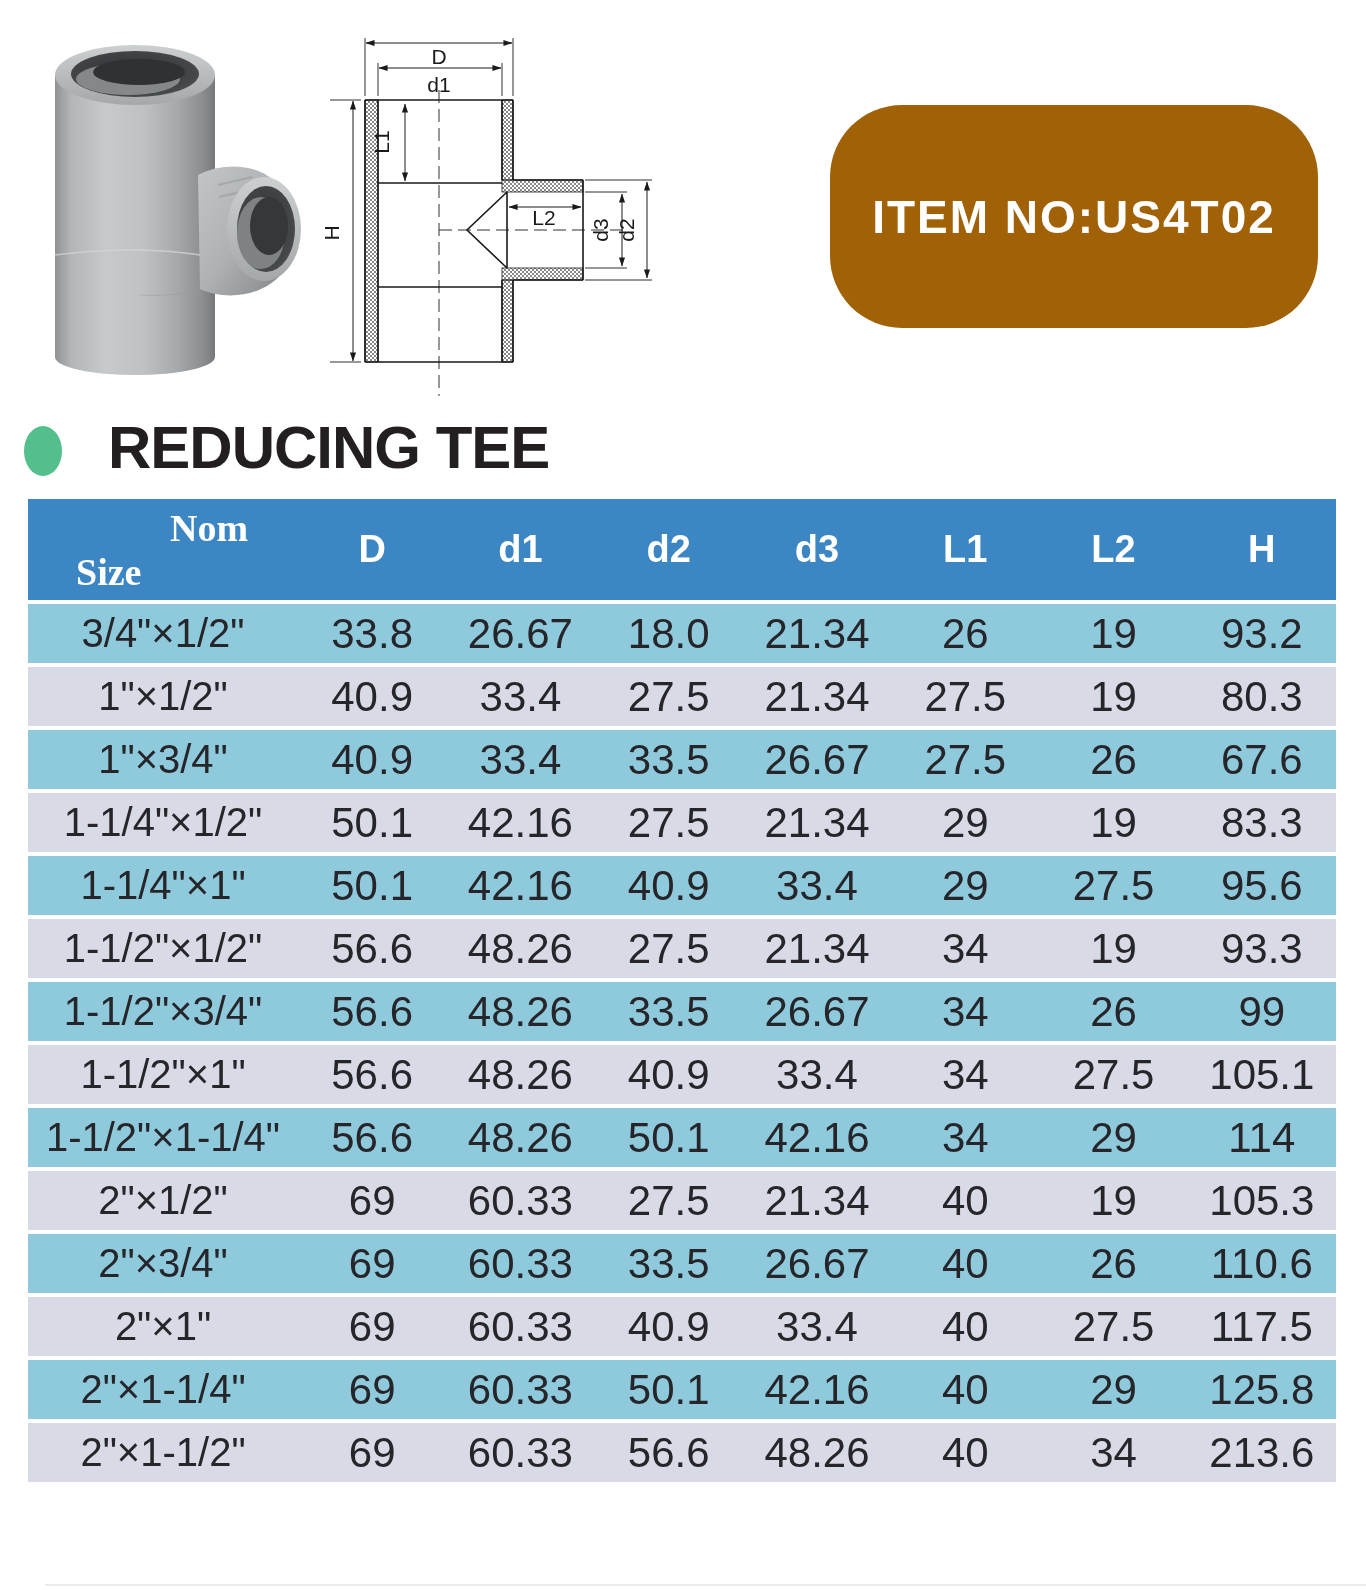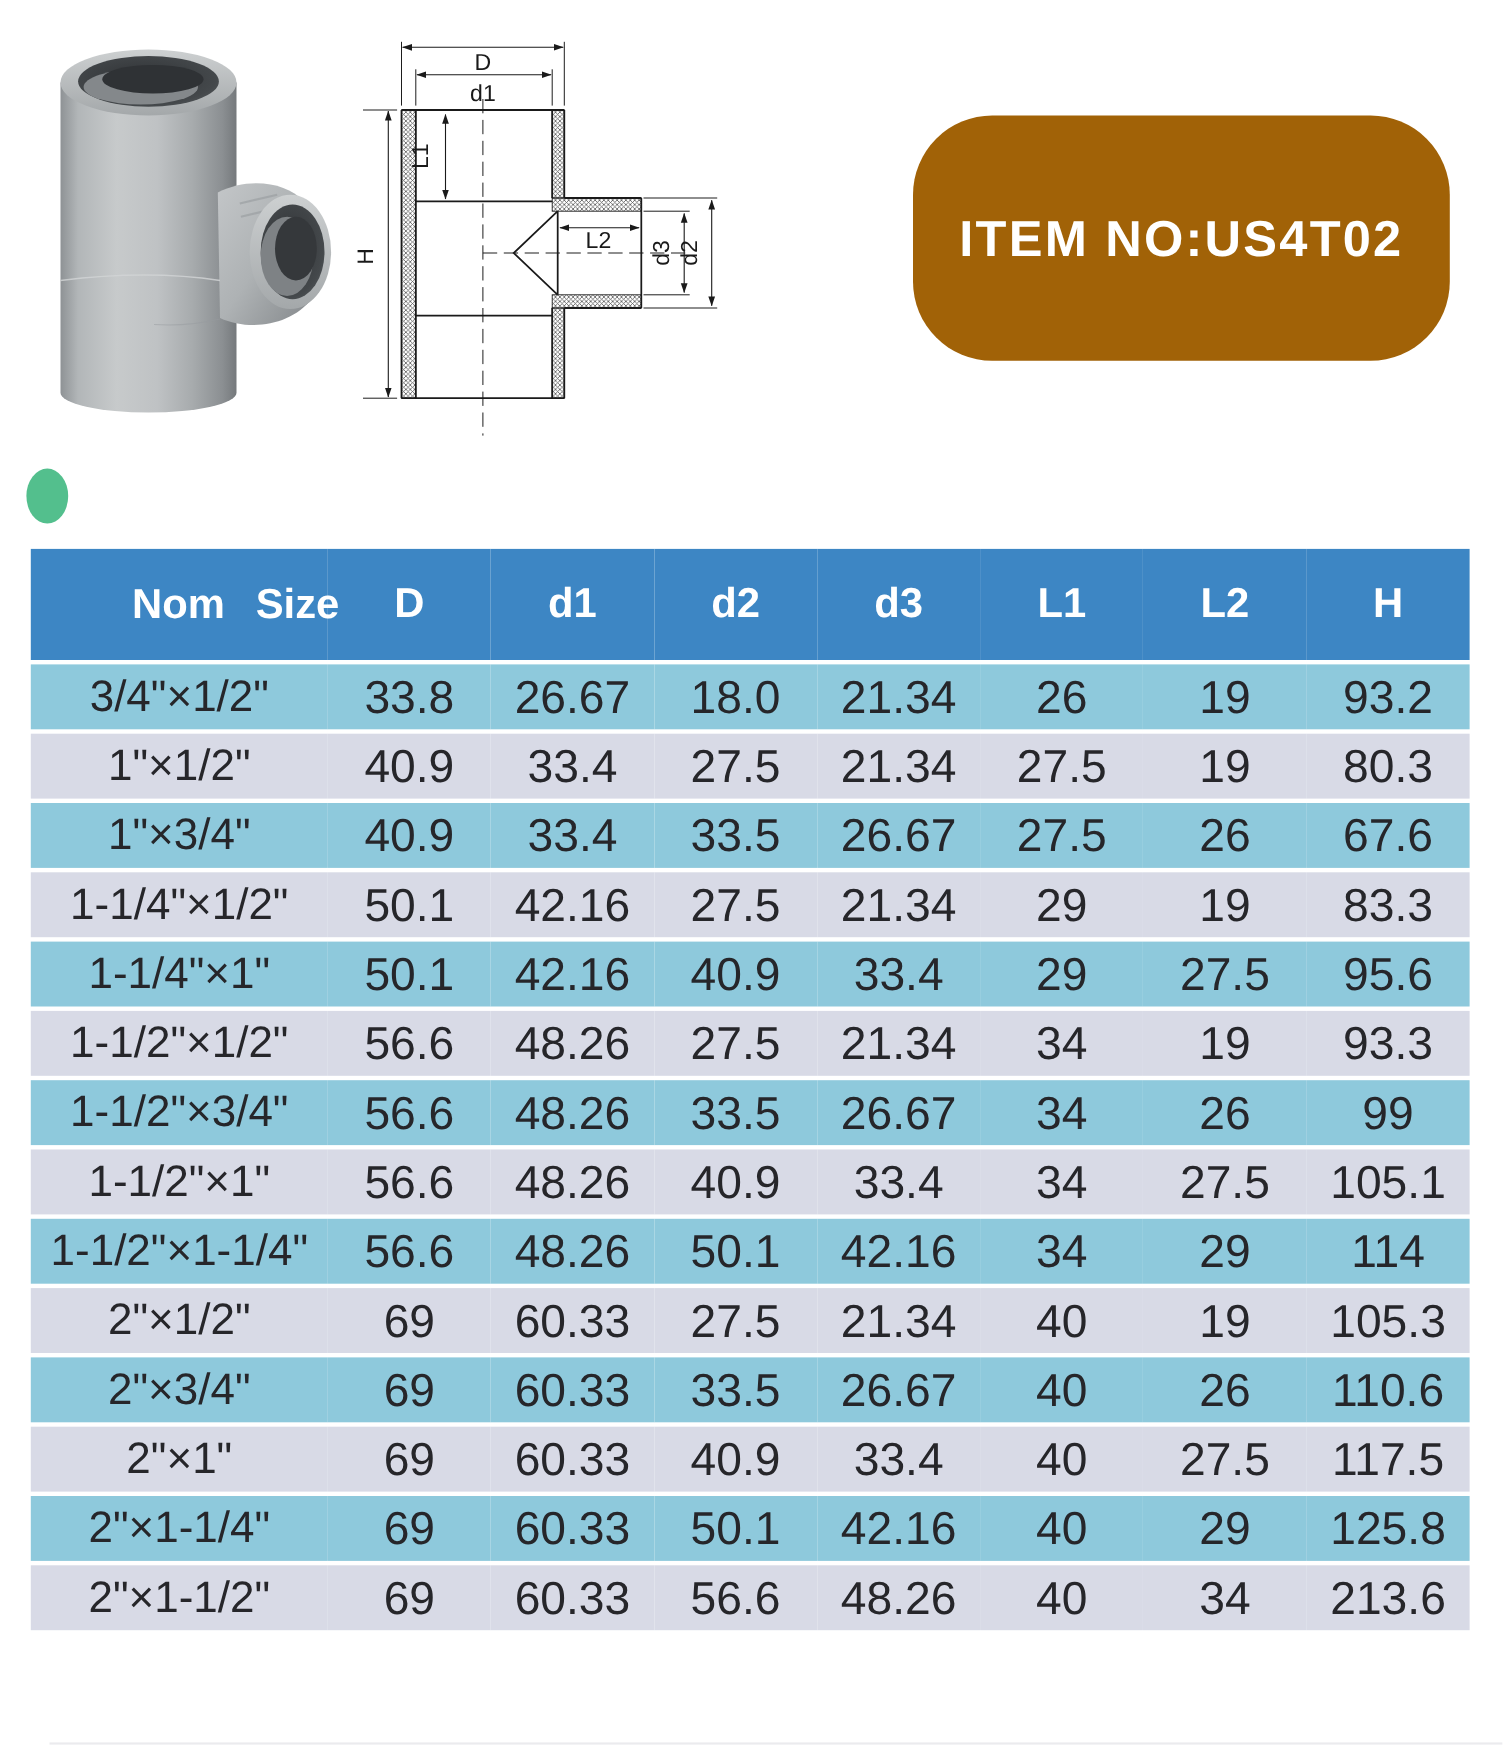--- a/index.html
+++ b/index.html
@@ -22,23 +22,23 @@
     border-collapse:separate;border-spacing:0 4px;table-layout:fixed;}
   .dim-table col.c-size{width:270px;}
   .dim-table thead th{background:#3d86c4;height:101px;color:#ffffff;font-weight:bold;
     font-size:38px;text-align:center;padding:0;vertical-align:middle;}
   .dim-table tbody td{height:59px;text-align:center;vertical-align:middle;
     color:#26262a;font-size:42px;padding:0;white-space:nowrap;}
   .dim-table tbody td.size-cell{font-size:40px;}
   .dim-table tbody tr:nth-child(odd) td{background:#8ec9dc;}
   .dim-table tbody tr:nth-child(even) td{background:#d8dae6;}
 
-  .nomsize{display:flex;flex-direction:row;line-height:44px;}
+  .nomsize{display:flex;flex-direction:column;line-height:44px;font-family:Liberation Serif, serif;}
   .nomsize .nom{text-align:center;padding-left:92px;}
-  .nomsize .size{text-align:left;padding-left:28px;}
+  .nomsize .size{text-align:left;padding-left:48px;}
 
   .bottom-rule{position:absolute;left:45px;top:1584px;width:1321px;height:2px;background:#ebebee;}
 
   
   .oline{stroke:#1a1a1a;stroke-width:1.6;fill:none;}
   .dline{stroke:#1a1a1a;stroke-width:1;fill:none;}
   .eline{stroke:#1a1a1a;stroke-width:0.9;fill:none;}
   .cline{stroke:#1a1a1a;stroke-width:0.9;fill:none;stroke-dasharray:13 6;}
   .dimtext{font-family:"Liberation Sans",sans-serif;font-size:21px;fill:#1a1a1a;}
 </style>
@@ -140,20 +140,21 @@
     <text class="dimtext" x="309" y="220" text-anchor="middle" transform="rotate(-90 309 220)">d2</text>
   </svg>
 </div>
 
 <div class="item-badge">
   <span>ITEM NO:US4T02</span>
 </div>
 
 <div class="section-head">
   <div class="bullet"></div>
+  <div class="section-title">REDUCING TEE</div>
 </div>
 
 <table class="dim-table">
   <colgroup>
     <col class="c-size">
       <col>
       <col>
       <col>
       <col>
       <col>

